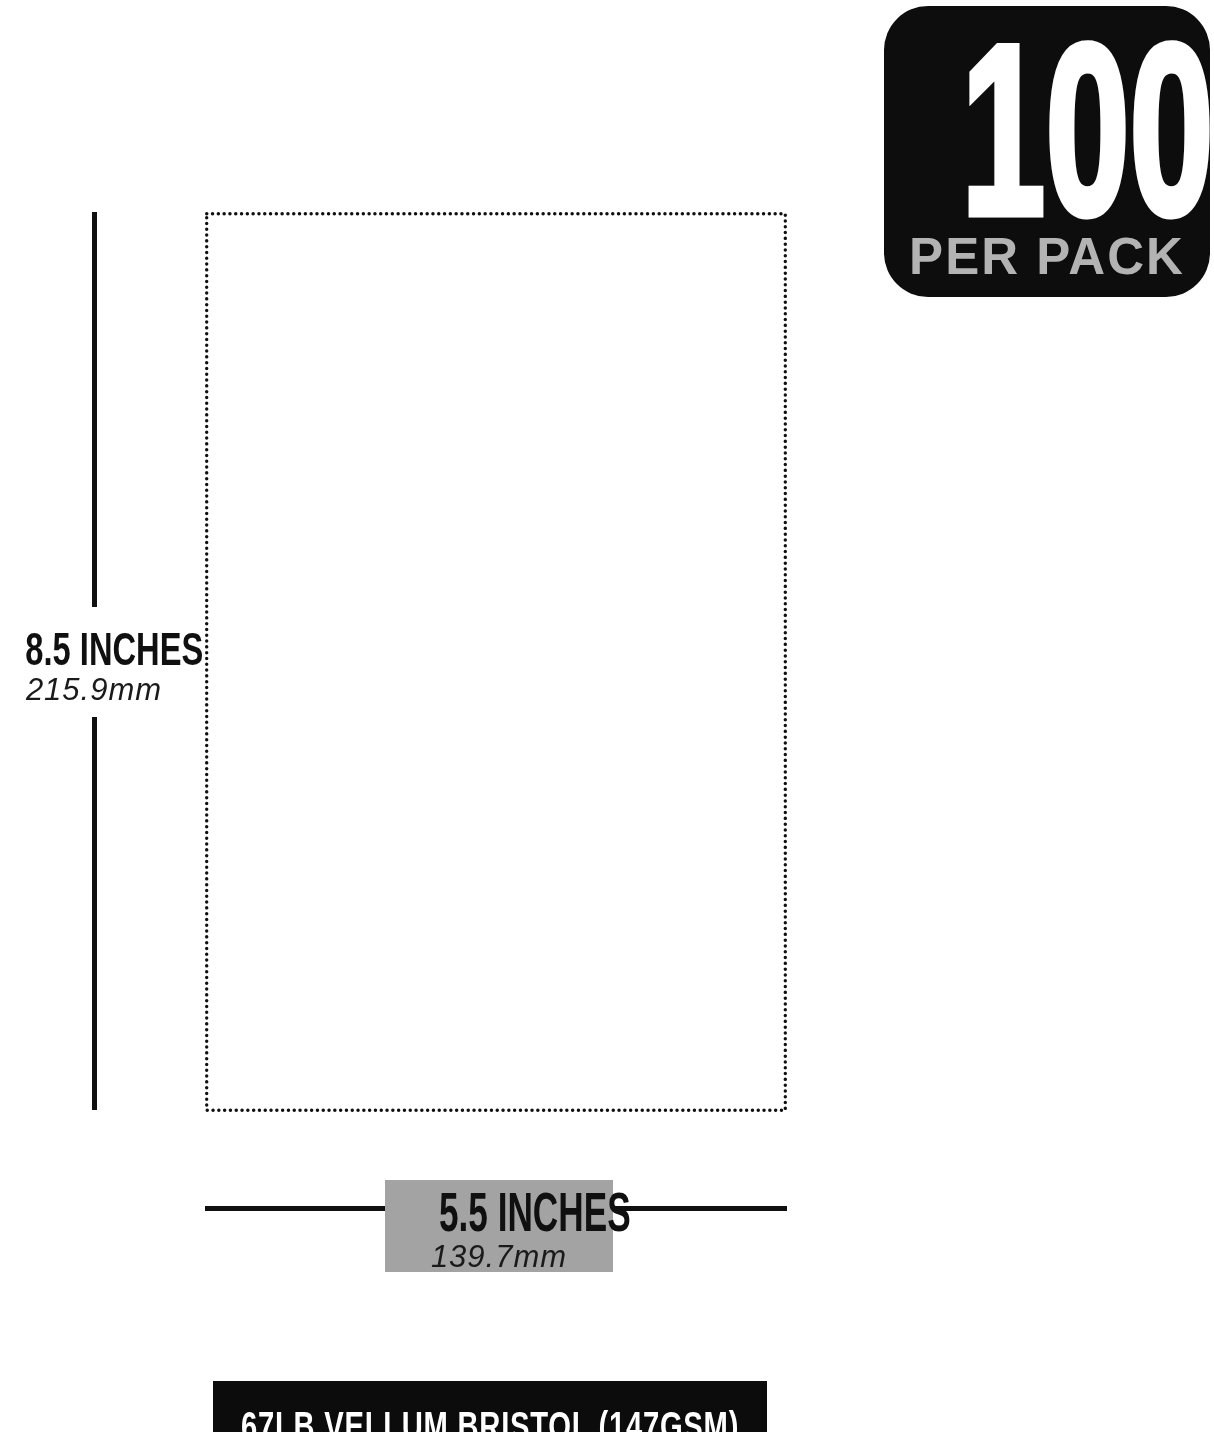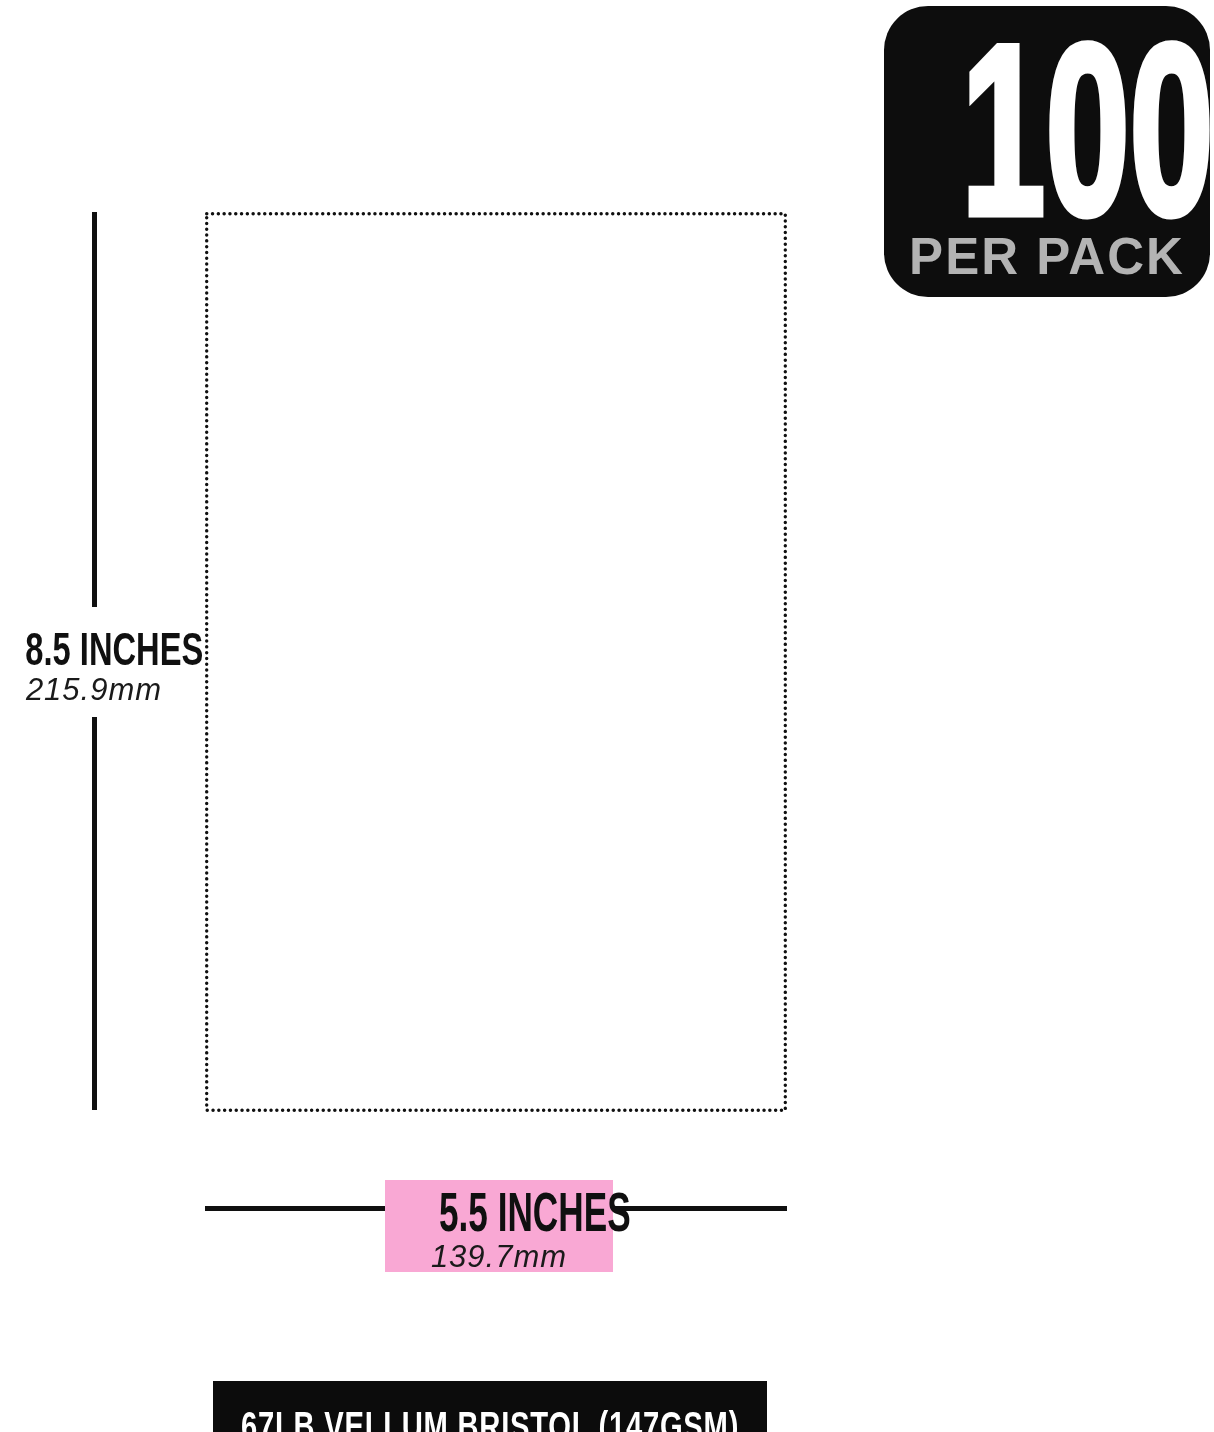--- a/index.html
+++ b/index.html
@@ -98,21 +98,21 @@
   .width-line {
     position: absolute;
     left: 205px; top: 1206px;
     width: 582px; height: 5px;
     background: #101010;
   }
   .width-label {
     position: absolute;
     left: 385px; top: 1180px;
     width: 228px;
-    background: #f9a8d4;
+    background: #a3a3a3;
     text-align: center;
     padding-top: 5px;
   }
   .width-label .dim-inches {
     font-size: 55px;
     line-height: 55px;
   }
   .width-label .dim-inches .squeeze { transform: scaleX(0.64); }
   .width-label .dim-mm { margin-top: 1px; }
 

